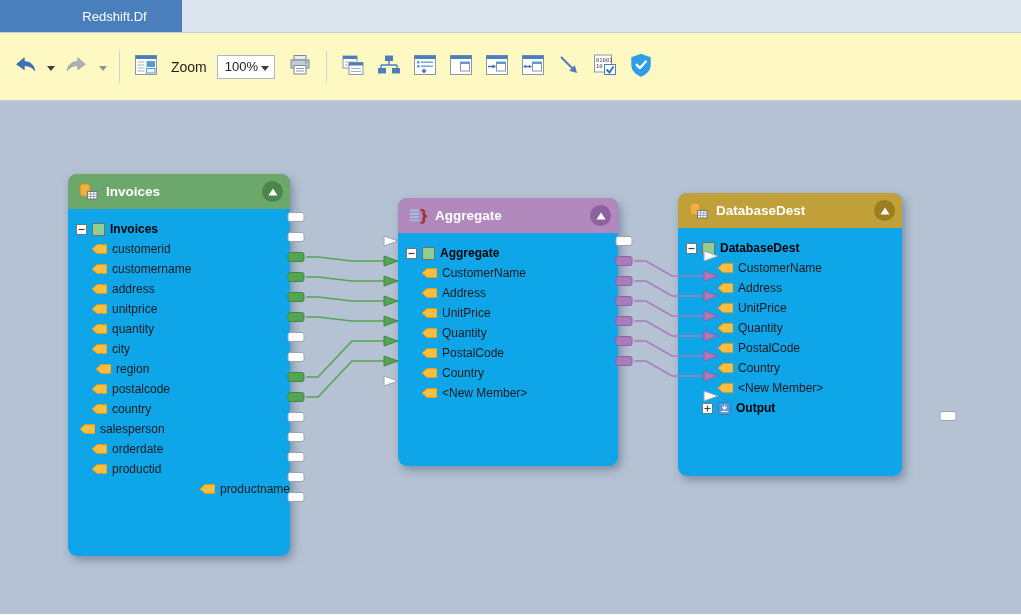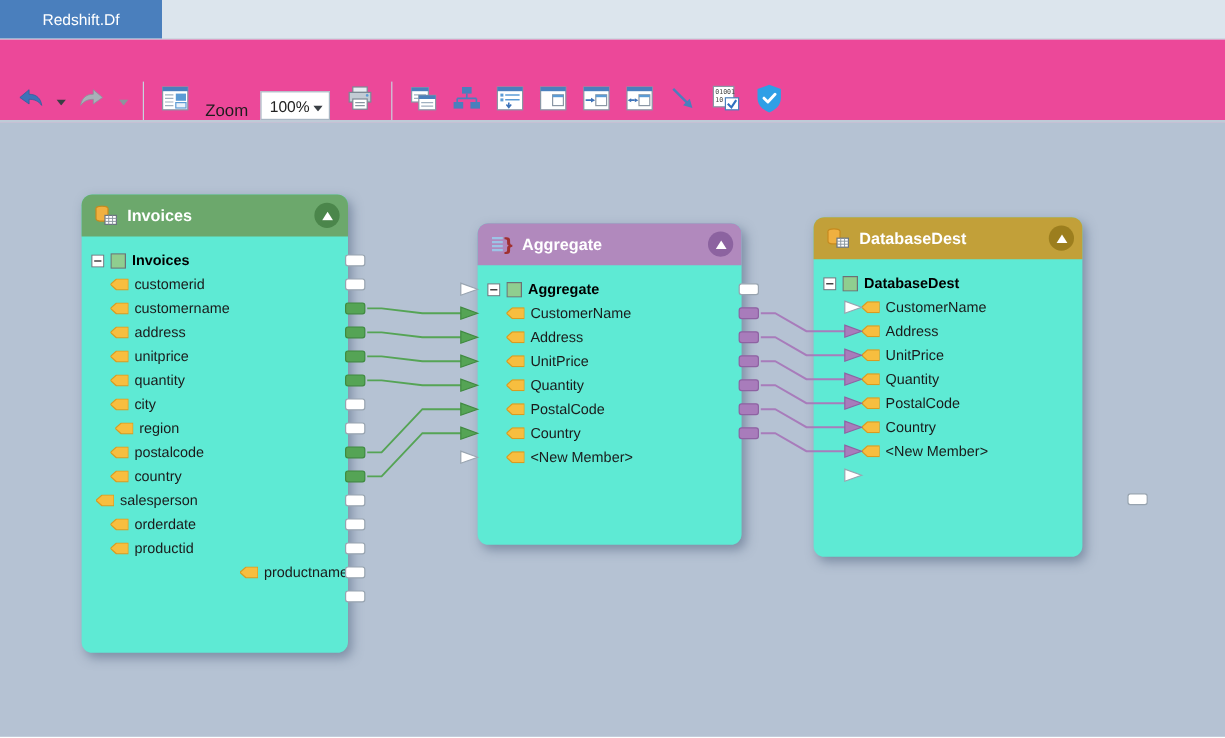--- a/index.html
+++ b/index.html
@@ -4,37 +4,37 @@
 <style>
   html,body{margin:0;padding:0;}
   body{
     width:1021px;height:615px;overflow:hidden;background:#fff;
     font-family:"Liberation Sans",sans-serif;
     -webkit-font-smoothing:antialiased;
   }
   
   #tabbar{height:33px;background:#DCE5ED;display:flex;border-bottom:1px solid #C5D0DA;box-sizing:border-box;}
   .tab-active{min-width:135px;background:#4A7FBD;color:#fff;font-size:13px;
-    display:flex;align-items:center;justify-content:center;cursor:default;}
+    display:flex;align-items:center;justify-content:center;cursor:default;padding-left:47px;}
   
-  #toolbar{height:69px;background:#ec4899;border-bottom:2px solid #BFCBD7;
-    display:flex;align-items:flex-end;padding:0 8px;gap:2px;box-sizing:border-box;}
+  #toolbar{height:69px;background:#fef9c3;border-bottom:2px solid #BFCBD7;
+    display:flex;align-items:center;padding:0 8px;gap:2px;box-sizing:border-box;}
   .tbtn{width:34px;height:34px;display:flex;align-items:center;justify-content:center;
     border:1px solid transparent;border-radius:3px;background:transparent;padding:0;cursor:pointer;}
   .tbtn.small{width:14px;}
   .sep{width:1px;height:32px;background:#C9D3DD;margin:0 7px;flex:none;}
   .zoom-label{font-size:14px;color:#1d1d1d;margin:0 8px 0 6px;}
   .combo{width:58px;height:24px;background:#fff;border:1px solid #A9B6C3;display:flex;
     align-items:center;font-size:13px;color:#222;padding-left:7px;box-sizing:border-box;cursor:pointer;}
   .combo .caret{margin-left:auto;margin-right:5px;}
   
   #canvas{position:relative;width:1021px;height:512px;background:#B5C2D3;}
   #wires{position:absolute;left:0;top:0;z-index:5;pointer-events:none;}
-  .node{position:absolute;background:#5eead4;border-radius:9px;
-    box-shadow:3px 4px 9px rgba(70,90,120,.5);z-index:1;box-sizing:border-box;}
+  .node{position:absolute;background:#0ea5e9;border-radius:9px;
+    box-shadow:3px 4px 9px rgba(70,90,120,.5);z-index:1;box-sizing:border-box;margin-top:12px;}
   .node-header{height:35px;border-radius:9px 9px 0 0;display:flex;align-items:center;
     padding:0 7px 0 10px;gap:8px;cursor:move;}
   .node-title{color:#fff;font-weight:bold;font-size:13.5px;flex:1;white-space:nowrap;}
   .collapse-btn{width:21px;height:21px;border-radius:50%;display:flex;align-items:center;
     justify-content:center;border:none;cursor:pointer;flex:none;padding:0;}
   .rows{padding-top:10px;}
   .trow{height:20px;display:flex;align-items:center;gap:5px;font-size:12px;color:#1b1b1b;white-space:nowrap;}
   .trow.bold{font-weight:bold;color:#000;}
   .licon{display:flex;align-items:center;flex:none;}
 </style>
@@ -496,20 +496,35 @@
           </span>
           <span>Country</span>
         </div>
         <div class="trow" style="padding-left: 40px;">
           <span class="licon">
             <svg width="15" height="10" viewBox="0 0 15 10">
               <polygon points="0,5 5,0.5 15,0.5 15,9.5 5,9.5" fill="#F7BE3F" stroke="#D99B20" stroke-width="1"></polygon>
             </svg>
           </span>
           <span>&lt;New Member&gt;</span>
+        </div>
+        <div class="trow bold" style="padding-left: 24px;">
+          <span class="licon">
+            <svg width="11" height="11">
+              <rect x="0.5" y="0.5" width="10" height="10" fill="#fff" stroke="#6E777E"></rect>
+              <path d="M2.5,5.5 H8.5 M5.5,2.5 V8.5" stroke="#444" stroke-width="1.2"></path>
+            </svg>
+          </span>
+          <span class="licon">
+            <svg width="13" height="13">
+              <rect x="0.5" y="0.5" width="12" height="12" rx="2" fill="#5B9BD5" stroke="#3A79B5"></rect>
+              <path d="M6.5,3 V6.6 M4.4,5 L6.5,7.2 L8.6,5 M3.3,9.5 H9.7" stroke="#fff" stroke-width="1.2" fill="none"></path>
+            </svg>
+          </span>
+          <span>Output</span>
         </div>
       </div>
     </div>
     <svg id="wires" width="1021" height="512">
       <path d="M306,155 L318,155 L352,159 L384,159" fill="none" stroke="#55A455" stroke-width="1.6"></path>
       <path d="M306,175 L318,175 L352,179 L384,179" fill="none" stroke="#55A455" stroke-width="1.6"></path>
       <path d="M306,195 L318,195 L352,199 L384,199" fill="none" stroke="#55A455" stroke-width="1.6"></path>
       <path d="M306,215 L318,215 L352,219 L384,219" fill="none" stroke="#55A455" stroke-width="1.6"></path>
       <path d="M306,275 L318,275 L352,239 L384,239" fill="none" stroke="#55A455" stroke-width="1.6"></path>
       <path d="M306,295 L318,295 L352,259 L384,259" fill="none" stroke="#55A455" stroke-width="1.6"></path>

